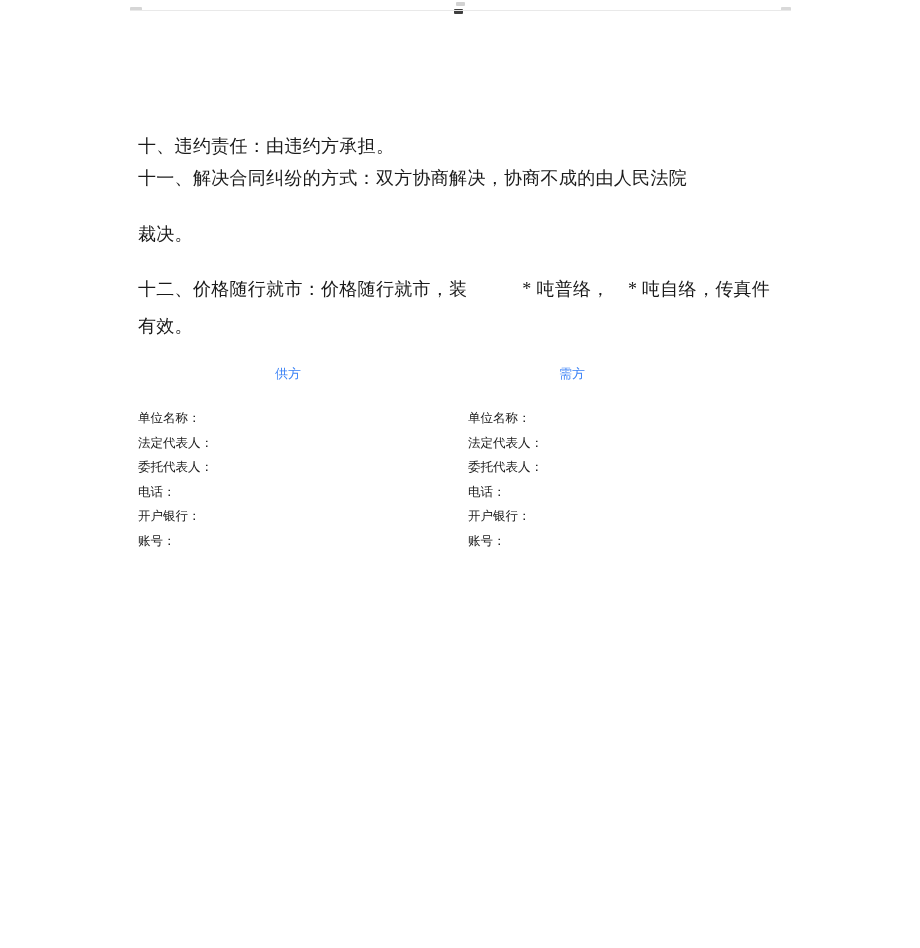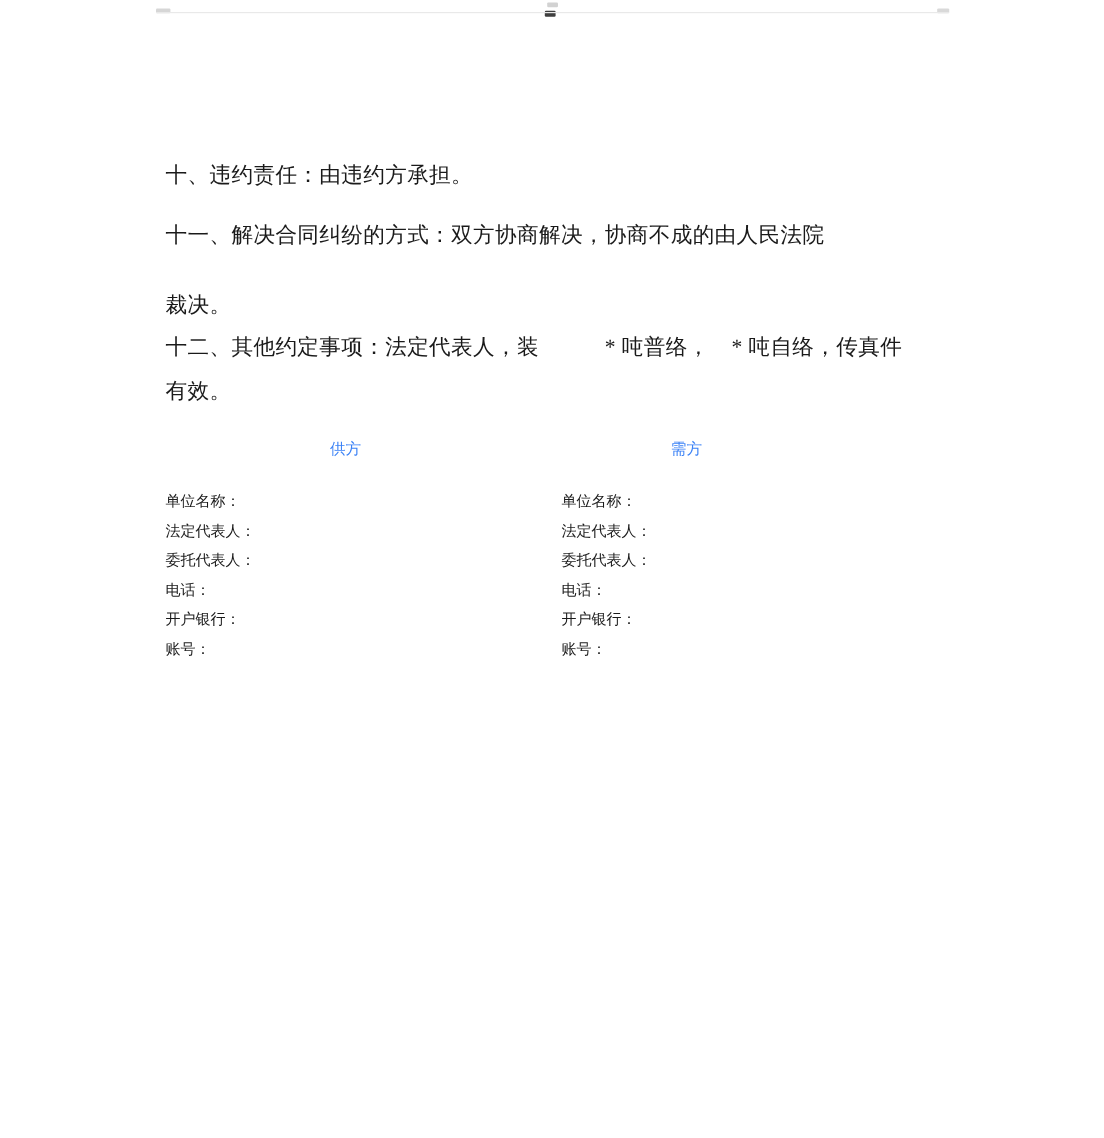--- a/index.html
+++ b/index.html
@@ -92,23 +92,23 @@
   <div class="prev-edge">
     <div class="remnant remnant-left"></div>
     <div class="remnant remnant-center-top"></div>
     <div class="remnant remnant-center"></div>
     <div class="remnant remnant-right"></div>
     <div class="hairline"></div>
   </div>
 
   <div class="paragraphs">
       <div class="para-line" style="top: 122px;">十、违约责任：由违约方承担。</div>
-      <div class="para-line" style="top: 172px;">十一、解决合同纠纷的方式：双方协商解决，协商不成的由人民法院</div>
-      <div class="para-line" style="top: 230px;">裁决。</div>
-      <div class="para-line" style="top: 265.4px;">十二、其他约定事项：法定代表人，装　　　* 吨普络，　* 吨自络，传真件</div>
+      <div class="para-line" style="top: 154px;">十一、解决合同纠纷的方式：双方协商解决，协商不成的由人民法院</div>
+      <div class="para-line" style="top: 210px;">裁决。</div>
+      <div class="para-line" style="top: 265.4px;">十二、价格随行就市：价格随行就市，装　　　* 吨普络，　* 吨自络，传真件</div>
       <div class="para-line" style="top: 302px;">有效。</div>
     </div>
 
   <div class="sig-title sig-title-left">供方</div>
 
   <div class="sig-title sig-title-right">需方</div>
 
   <div class="sig-col sig-col-left">
       <div class="sig-field" style="top: 387px;">单位名称：</div>
       <div class="sig-field" style="top: 411.6px;">法定代表人：</div>

